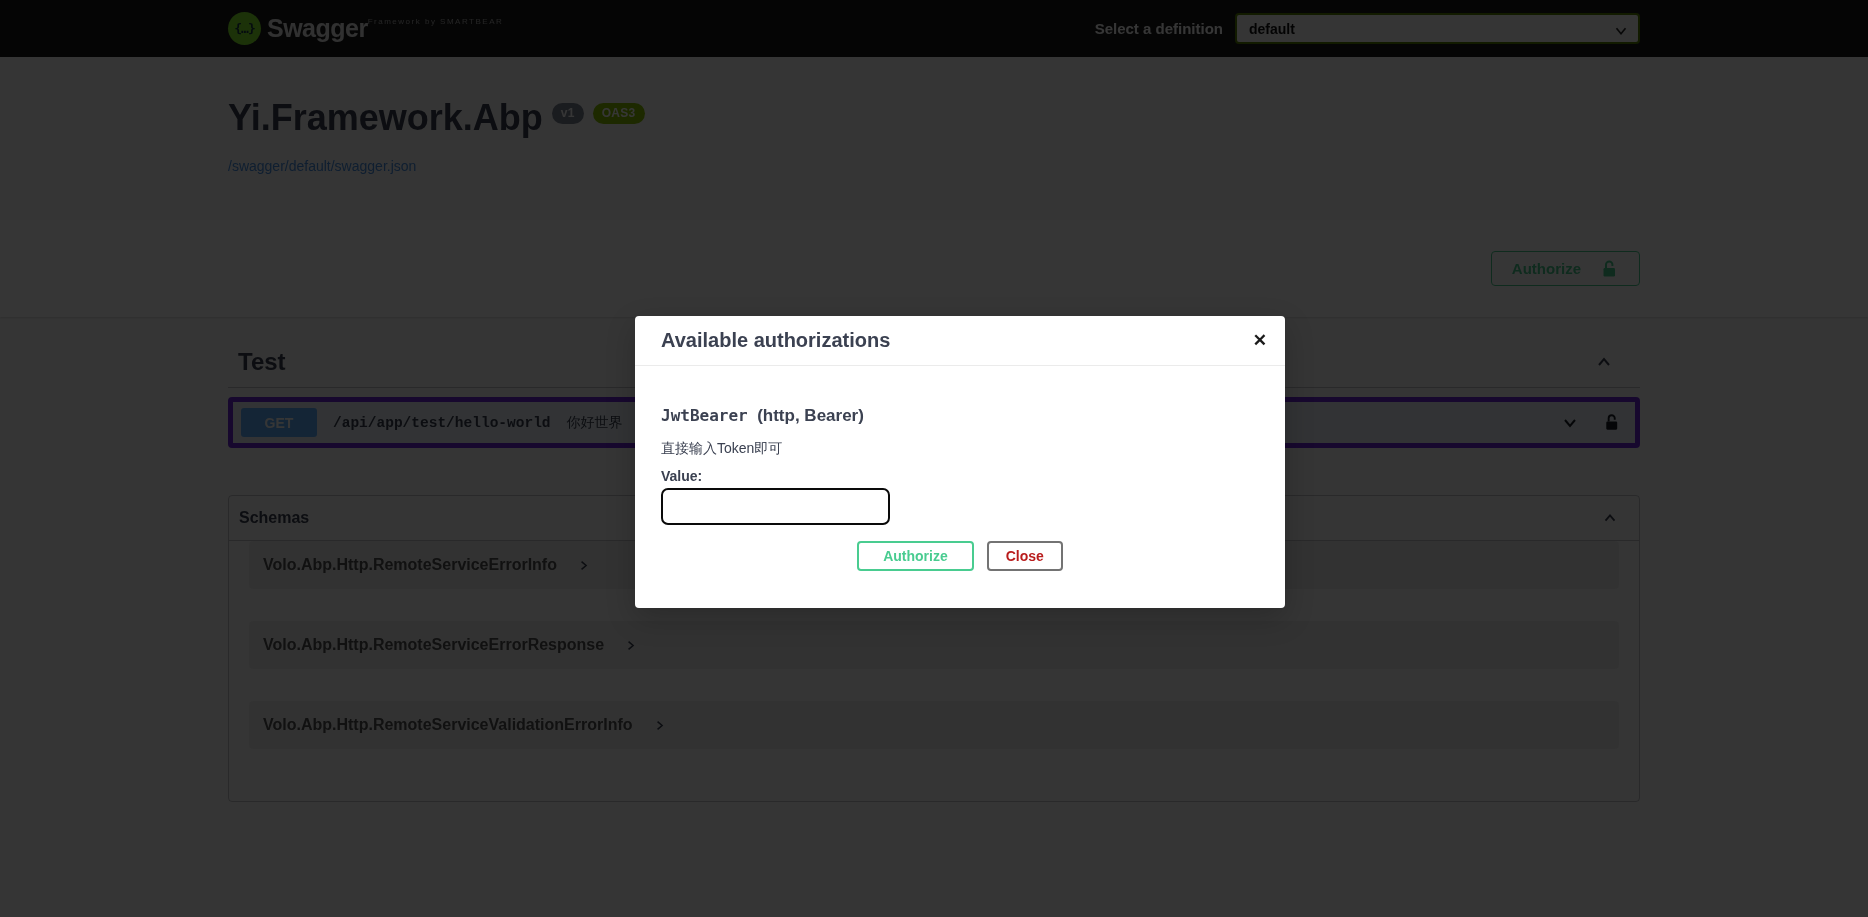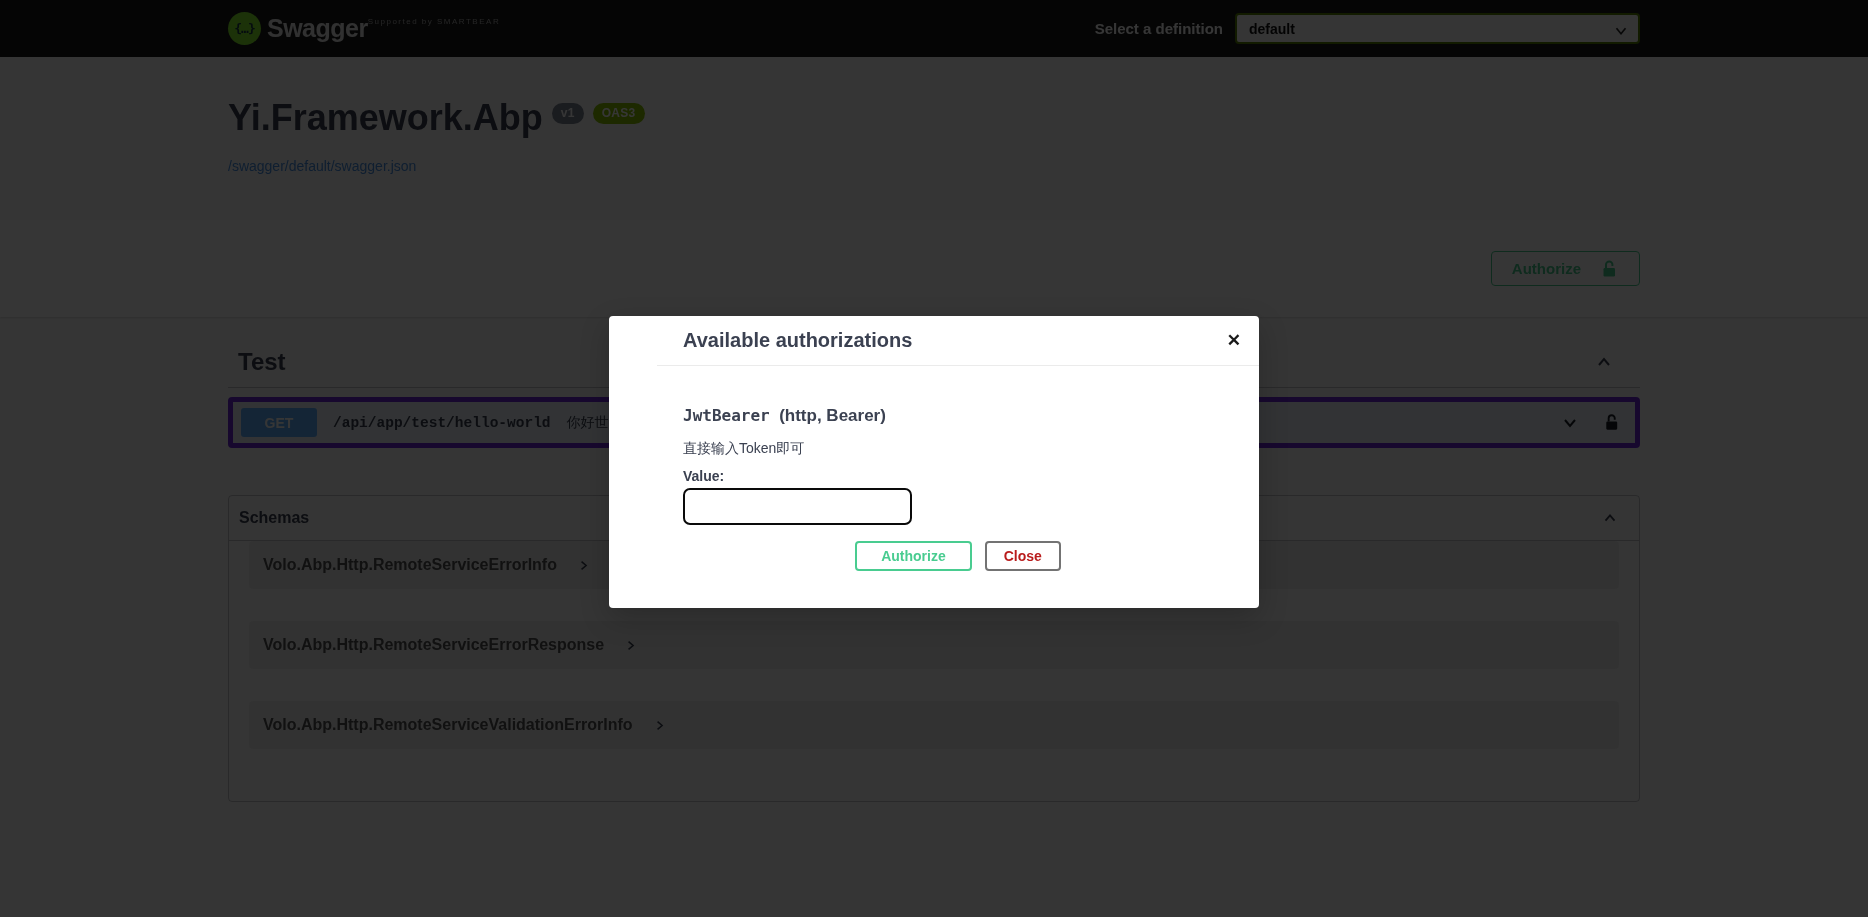--- a/index.html
+++ b/index.html
@@ -61,22 +61,22 @@
   .models-header { display:flex; align-items:center; padding:13px 20px 13px 10px; border-bottom:1px solid rgba(59,65,81,.3); cursor:pointer; }
   .models-header h4 { font-size:16px; font-weight:bold; color:#3b4151; }
   .models-header .spacer { flex:1; }
   .model-container { background:rgba(0,0,0,.05); border-radius:4px; margin:0 20px 32px; padding:15px 14px;
                      display:flex; align-items:center; gap:20px; cursor:pointer; }
   .model-container:first-of-type { margin-top:28px; }
   .model-title { font-size:16px; font-weight:bold; color:#505050; }
 
   
   .backdrop { position:absolute; inset:0; background:rgba(0,0,0,.79); z-index:50; }
-  .modal { position:absolute; left:609px; top:316px; width:650px; background:#fff; border-radius:4px; z-index:60;
-           box-shadow:0 10px 30px 0 rgba(0,0,0,.20);padding-left:48px; }
+  .modal { position:absolute; left:635px; top:316px; width:650px; background:#fff; border-radius:4px; z-index:60;
+           box-shadow:0 10px 30px 0 rgba(0,0,0,.20); }
   .modal-header { display:flex; align-items:center; padding:12px 14px 12px 26px; border-bottom:1px solid #ebebeb; }
   .modal-header h3 { font-size:20px; font-weight:bold; color:#3b4151; flex:1; }
   .close-modal { background:none; border:none; font-size:17px; font-weight:bold; color:#1a1a1a; cursor:pointer; line-height:1; padding:4px; font-family:inherit; }
   .modal-content { padding:0 26px 37px; }
   .auth-heading { margin-top:40px; font-size:17px; font-weight:bold; color:#3b4151; }
   .auth-heading code { font-family:"DejaVu Sans Mono", monospace; font-size:16px; font-weight:bold; }
   .auth-desc { margin-top:14px; font-size:14px; color:#3b4151; }
   .value-label { margin-top:10px; font-size:14px; font-weight:bold; color:#3b4151; }
   .token-input { display:block; margin-top:4px; width:229px; height:37px; border:2.5px solid #0a0a0a; border-radius:7px;
                  padding:0 10px; font-size:14px; font-family:inherit; background:#fff; outline:none; }
@@ -89,21 +89,21 @@
 <body>
 
 <div class="screen">
 
   <div class="topbar">
     <div class="wrapper topbar-inner">
       <div class="logo">
         <div class="logo-circle">{…}</div>
         <div class="logo-textcol">
           <span class="logo-word">Swagger</span>
-          <span class="logo-tagline">Supported by SMARTBEAR</span>
+          <span class="logo-tagline">Framework by SMARTBEAR</span>
         </div>
       </div>
       <div class="select-wrap">
         <span class="select-label">Select a definition</span>
         <div class="definition-select">
           <span>default</span>
           <svg width="18" height="18" viewBox="0 0 20 20">
             <polyline points="5,7 10,13 15,7" fill="none" stroke="#222" stroke-width="1.8"></polyline>
           </svg>
         </div>

